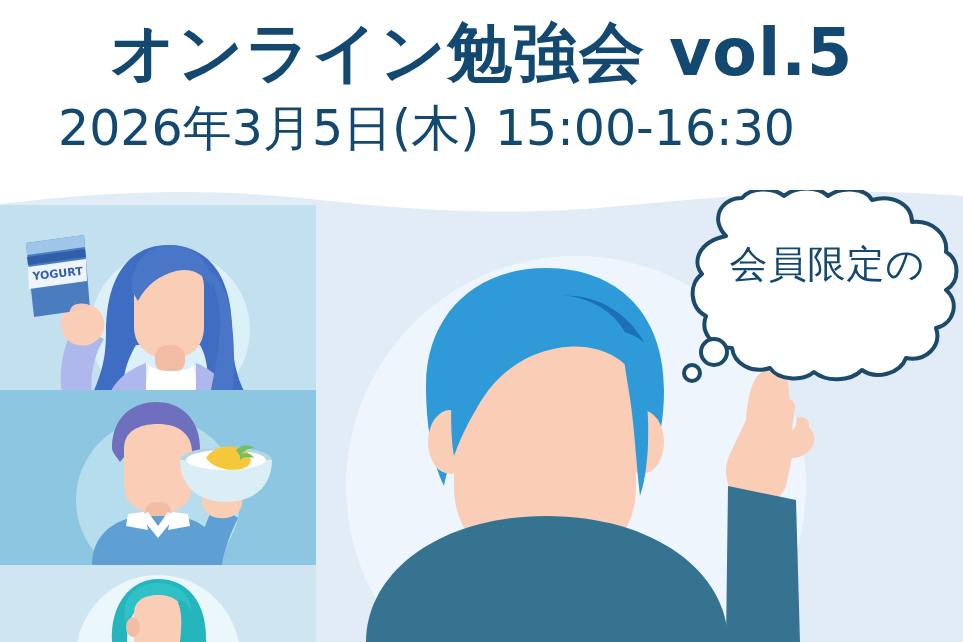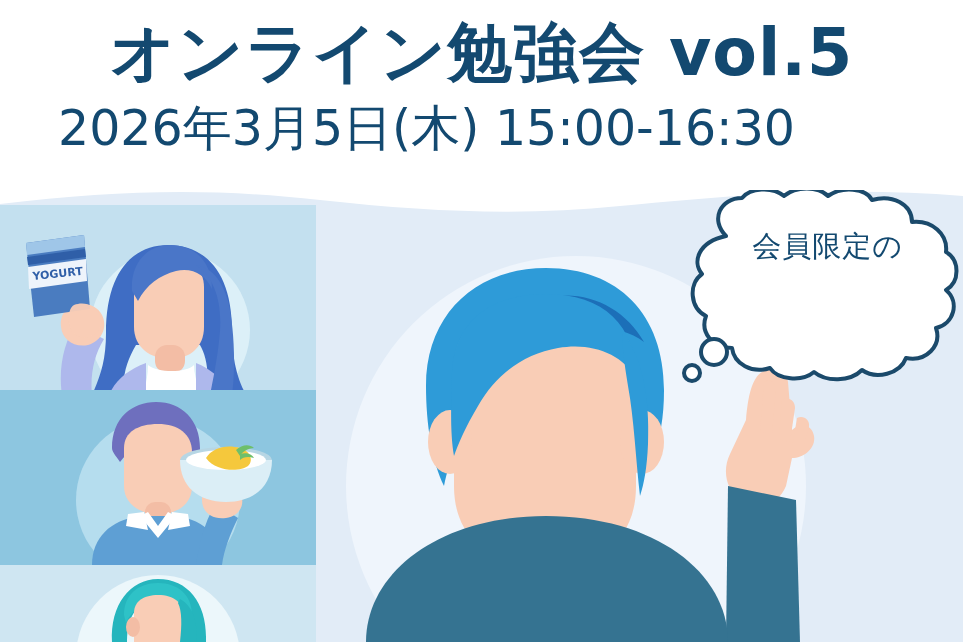--- a/index.html
+++ b/index.html
@@ -60,24 +60,24 @@
     position:absolute;left:330px;top:186px;width:633px;height:456px;
     z-index:12;
   }
 
   
   .bubble{
     position:absolute;left:660px;top:190px;width:303px;height:200px;
     z-index:30;
   }
   .bubble-text{
-    position:absolute;left:705px;top:226px;width:245px;
+    position:absolute;left:705px;top:238px;width:245px;
     text-align:center;
     color:#134970;
-    font-size:29px;line-height:1.42;
+    font-size:38px;line-height:1.42;
     font-weight:500;
     letter-spacing:1px;
     font-family:"DejaVu Sans","Liberation Sans",sans-serif;
     z-index:31;
     pointer-events:none;
   }
   .bubble-text .l2{display:block;}
 </style>
 </head>
 <body>

